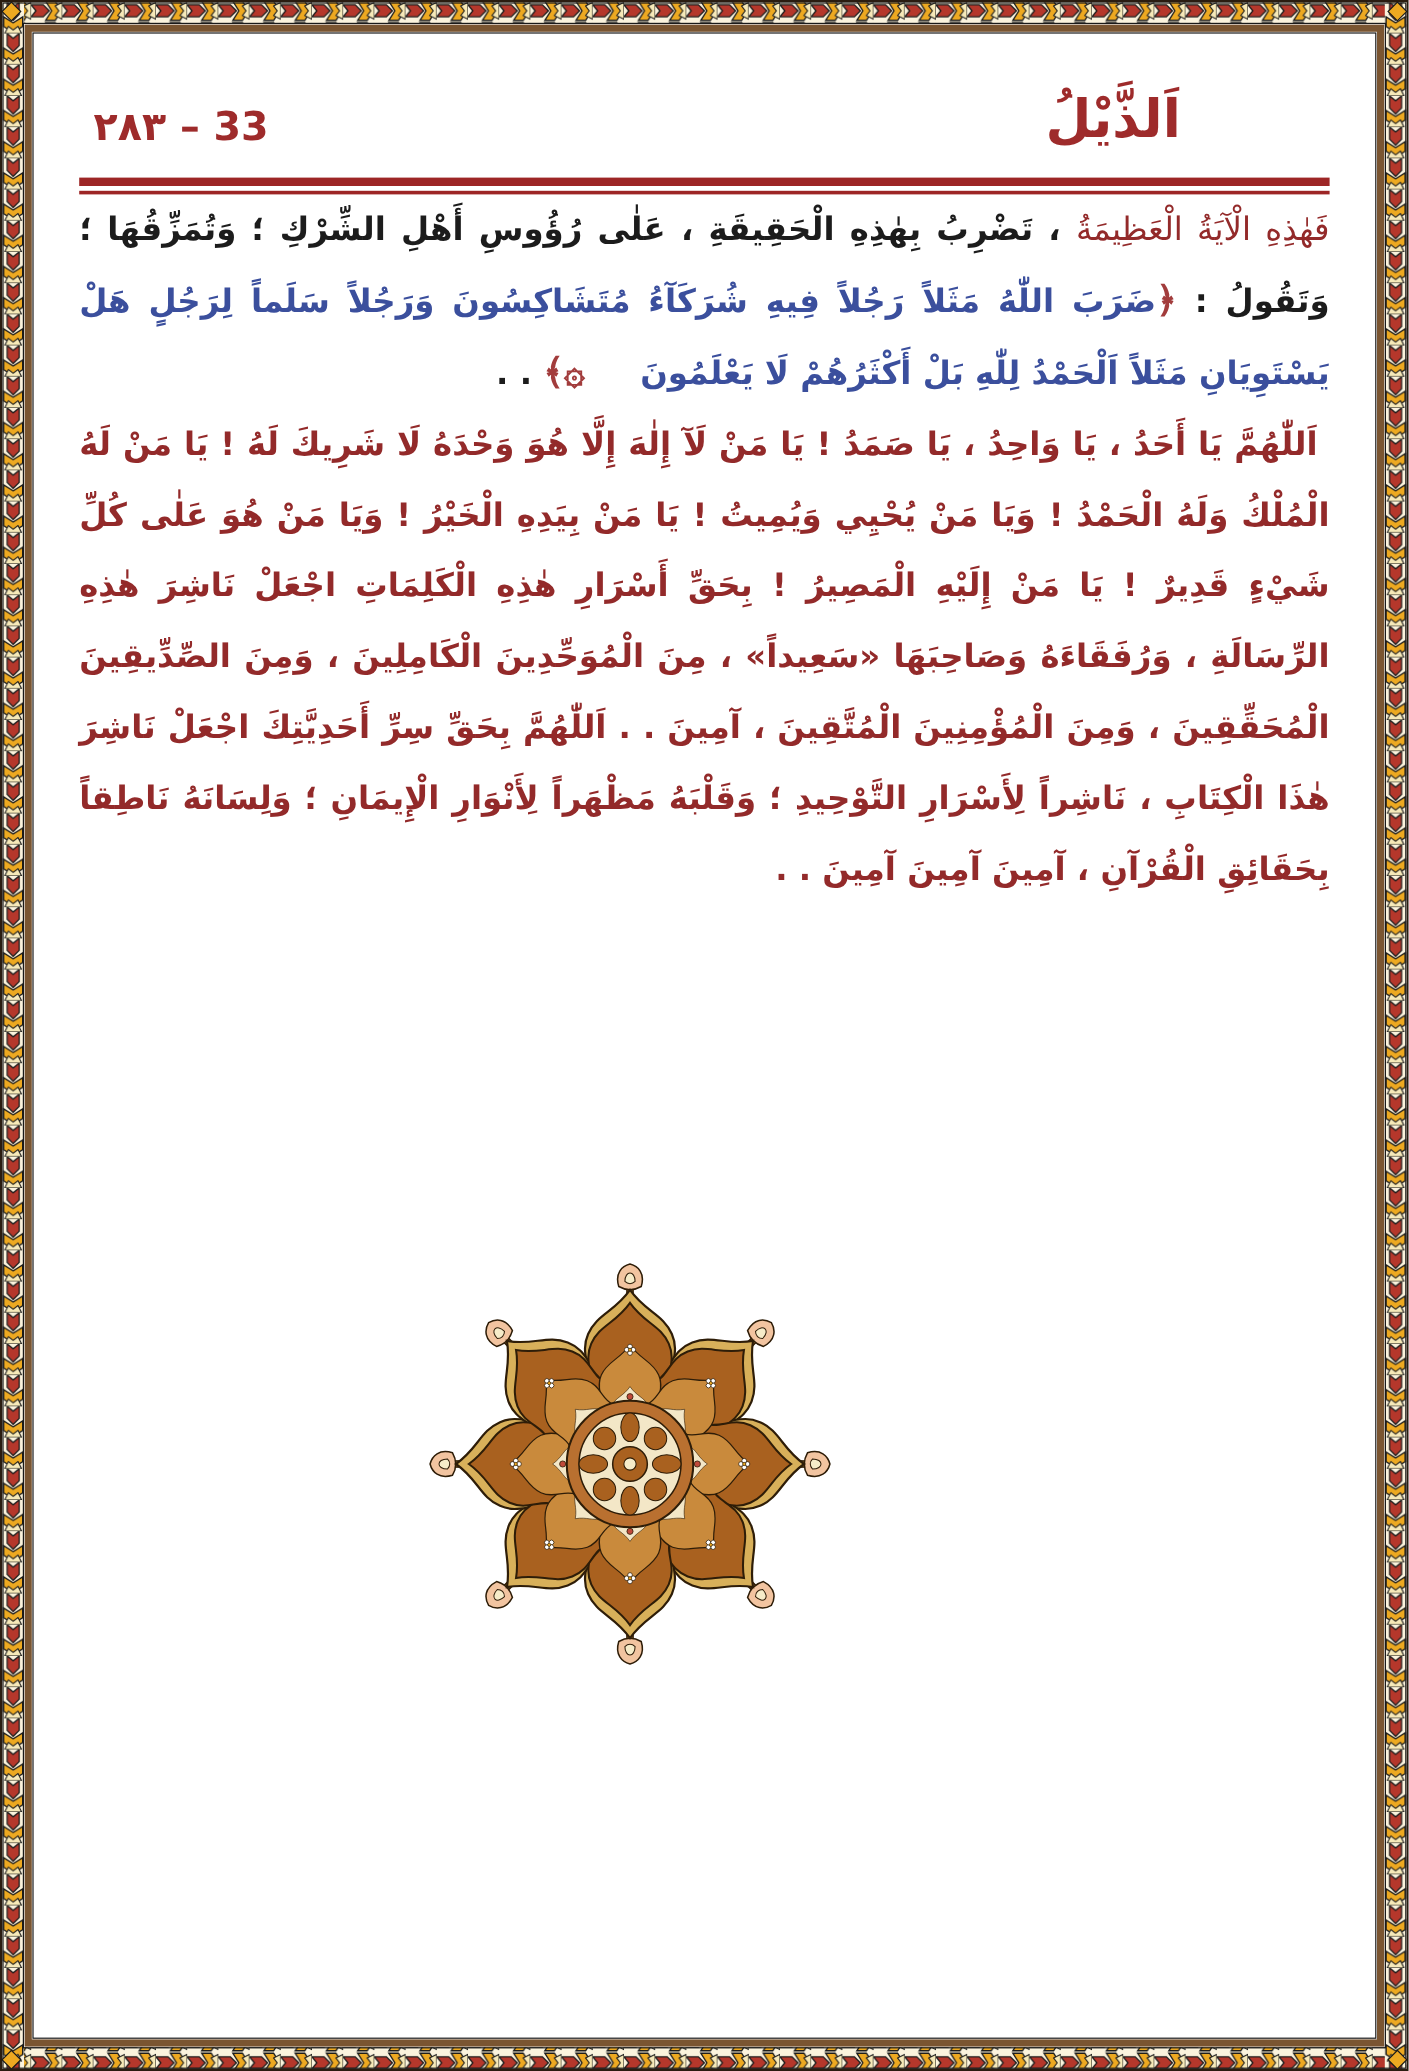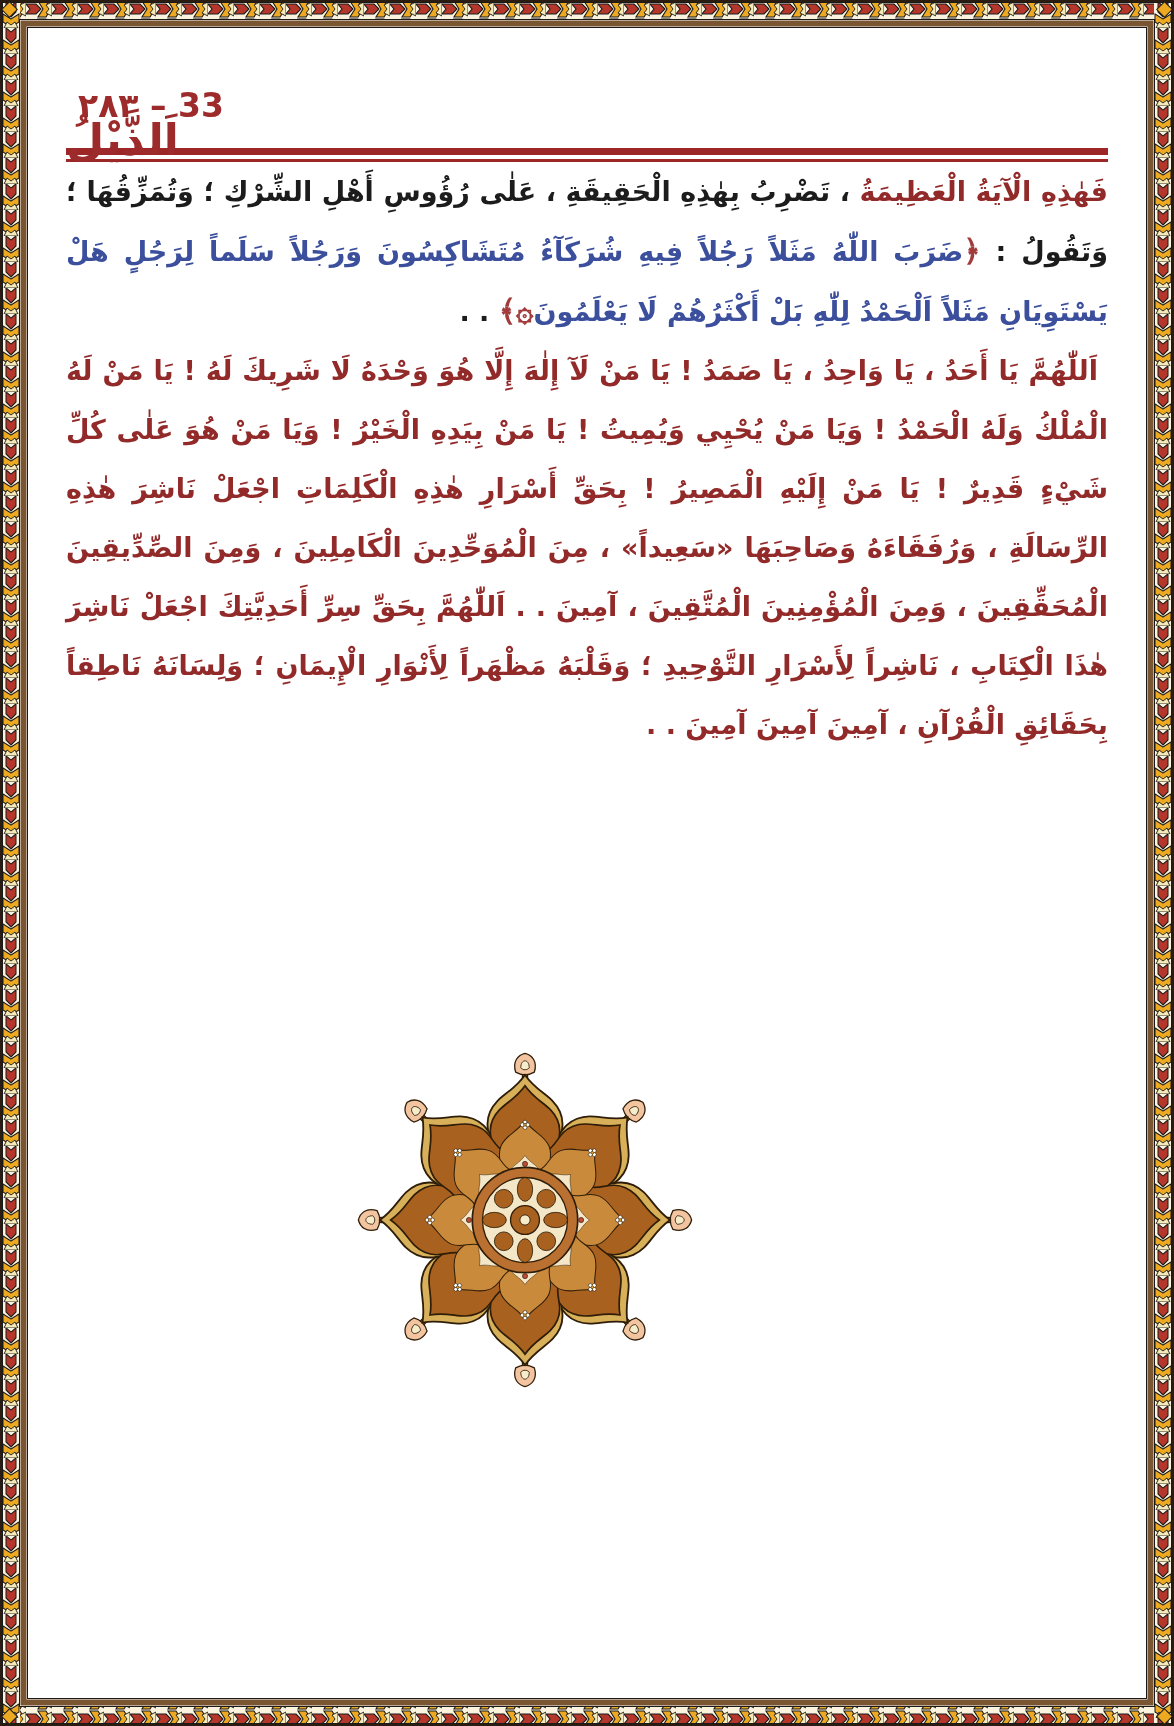--- a/index.html
+++ b/index.html
@@ -21,41 +21,40 @@
   }
   .hdr{position:relative;height:78px;}
   .hdr-num{
     position:absolute;left:12px;top:18px;
     font-size:33px;font-weight:bold;
     color:var(--title-maroon,#9e2b2b);
     letter-spacing:2px;
   }
   .hdr-title{
     position:absolute;left:0;right:124px;top:6px;
-    text-align:left;
+    text-align:right;
     font-size:44px;font-weight:bold;
     color:var(--title-maroon,#9e2b2b);
-    margin-top:40px;
   }
   .hdr-rule{
     height:4px;
     border-top:7px solid var(--rule,#9d2626);
     border-bottom:3px solid var(--rule,#9d2626);
     margin-top:2px;
   }
   .body-text{font-size:27px;line-height:59px;text-align:justify;color:var(--black,#1c1c1c);}
   .body-text p{margin:0;}
   .p1{margin-top:22px;}
   .p2{margin-top:4px;padding-right:68px;text-align:right;}
   .p3{margin-top:8px;text-indent:40px;}
   .p4{margin-top:14px;text-indent:10px;}
   .maroon{color:var(--maroon,#932a2a);font-weight:bold;}
-  .lead{color:var(--maroon,#9e2b2b);font-weight:bold;}
+  .lead{color:var(--maroon,#9e2b2b);font-weight:normal;}
   .blk{color:var(--black,#1c1c1c);font-weight:bold;}
-  .quran{color:var(--quran-blue,#3b4f9d);font-weight:bold;}
+  .quran{color:var(--quran-blue,#3b4f9d);font-weight:bold;margin-left:46px;}
   .orn{color:var(--ornament-red,#a23c3c);font-weight:bold;font-size:110%;}
   .tail{color:var(--black,#1c1c1c);font-weight:bold;}
   
   .star-wrap{position:absolute;left:352px;top:1050px;width:346px;height:340px;}
 </style>
 </head>
 <body>
 
 <div class="page">
 

